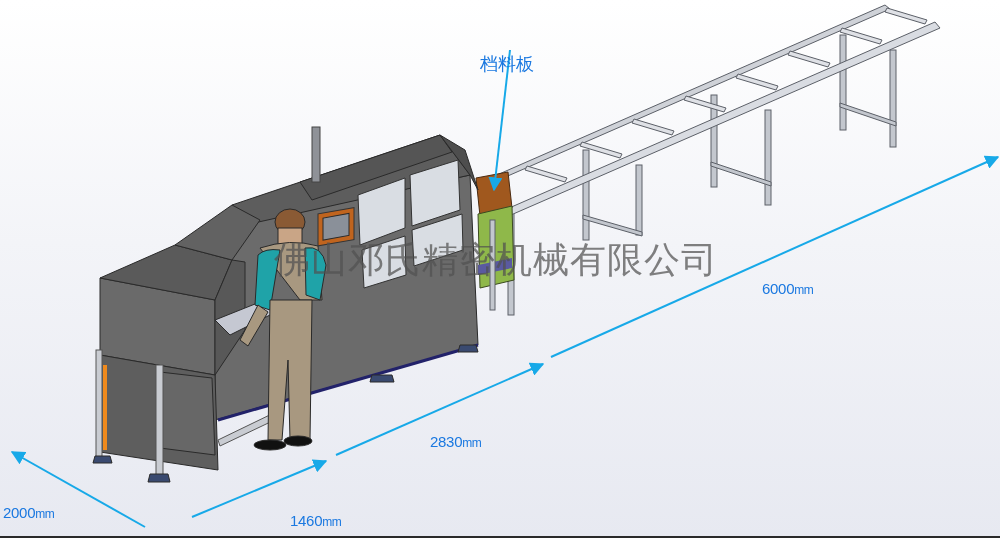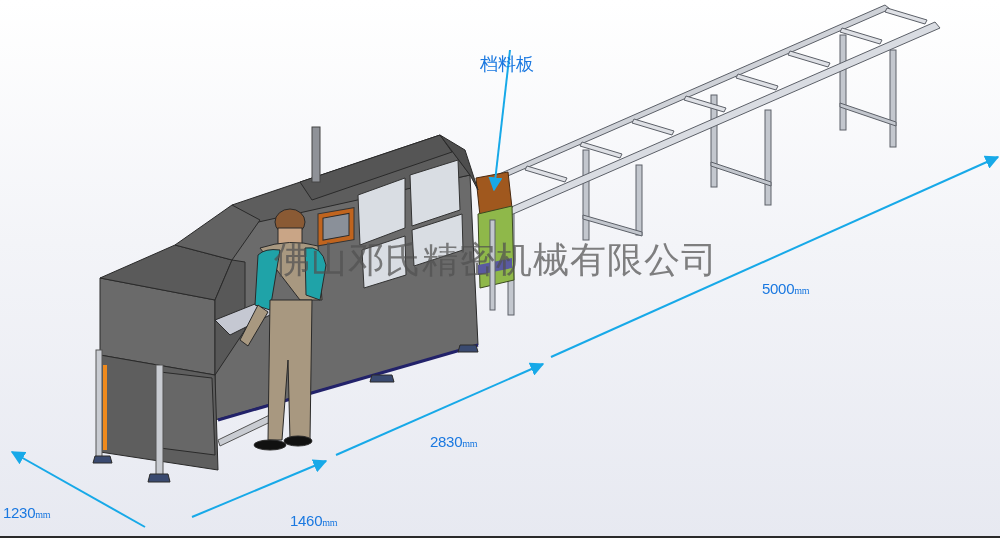--- a/index.html
+++ b/index.html
@@ -1,21 +1,21 @@
 <!DOCTYPE html>
 <html><head>
 <meta charset="utf-8">
 <style>
   html,body{margin:0;padding:0;}
   body{width:1000px;height:538px;overflow:hidden;position:relative;
     background:linear-gradient(180deg,#ffffff 0%,#f3f4f8 45%,#e7e9f1 100%);
     font-family:"Liberation Sans","DejaVu Sans",sans-serif;}
   #scene{position:absolute;left:0;top:0;width:1000px;height:538px;}
   .label{position:absolute;color:#1a78e0;font-size:15px;letter-spacing:-0.3px;white-space:nowrap;}
-  .label .unit{font-size:10px;font-family:Liberation Serif, serif;}
+  .label .unit{font-size:12px;}
   .callout{position:absolute;color:#1a78e0;font-size:18px;font-family:"DejaVu Sans",sans-serif;white-space:nowrap;}
   .watermark{position:absolute;left:250px;top:236px;font-family:"DejaVu Serif","Liberation Serif",serif;
     font-size:36px;color:rgba(80,80,80,0.72);letter-spacing:1px;white-space:nowrap;margin-left:24px;}
   .bottom-bar{position:absolute;left:0;bottom:0;width:1000px;height:2px;background:#2a2a2a;}
 </style>
 </head>
 <body>
 
 <svg id="scene" viewBox="0 0 1000 538" xmlns="http://www.w3.org/2000/svg">
   <defs>
@@ -128,25 +128,25 @@
     <line x1="551" y1="357" x2="998" y2="157" marker-end="url(#ah)"></line>
     <line x1="510" y1="50" x2="494" y2="190" marker-end="url(#ah)"></line>
   </g>
 </svg>
 
 <div class="watermark">佛山邓氏精密机械有限公司</div>
 
 <div class="callout" style="left:480px;top:24px;margin-top:28px;">档料板</div>
 
 <div class="label" style="left:3px;top:504px;">
-  <span>1230</span><span class="unit">mm</span>
+  <span>2000</span><span class="unit">mm</span>
 </div>
 <div class="label" style="left:246px;top:512px;margin-left:44px;">
   <span>1460</span><span class="unit">mm</span>
 </div>
 <div class="label" style="left:430px;top:433px;">
   <span>2830</span><span class="unit">mm</span>
 </div>
 <div class="label" style="left:762px;top:280px;">
-  <span>5000</span><span class="unit">mm</span>
+  <span>6000</span><span class="unit">mm</span>
 </div>
 
 <div class="bottom-bar"></div>
 
 </body></html>

